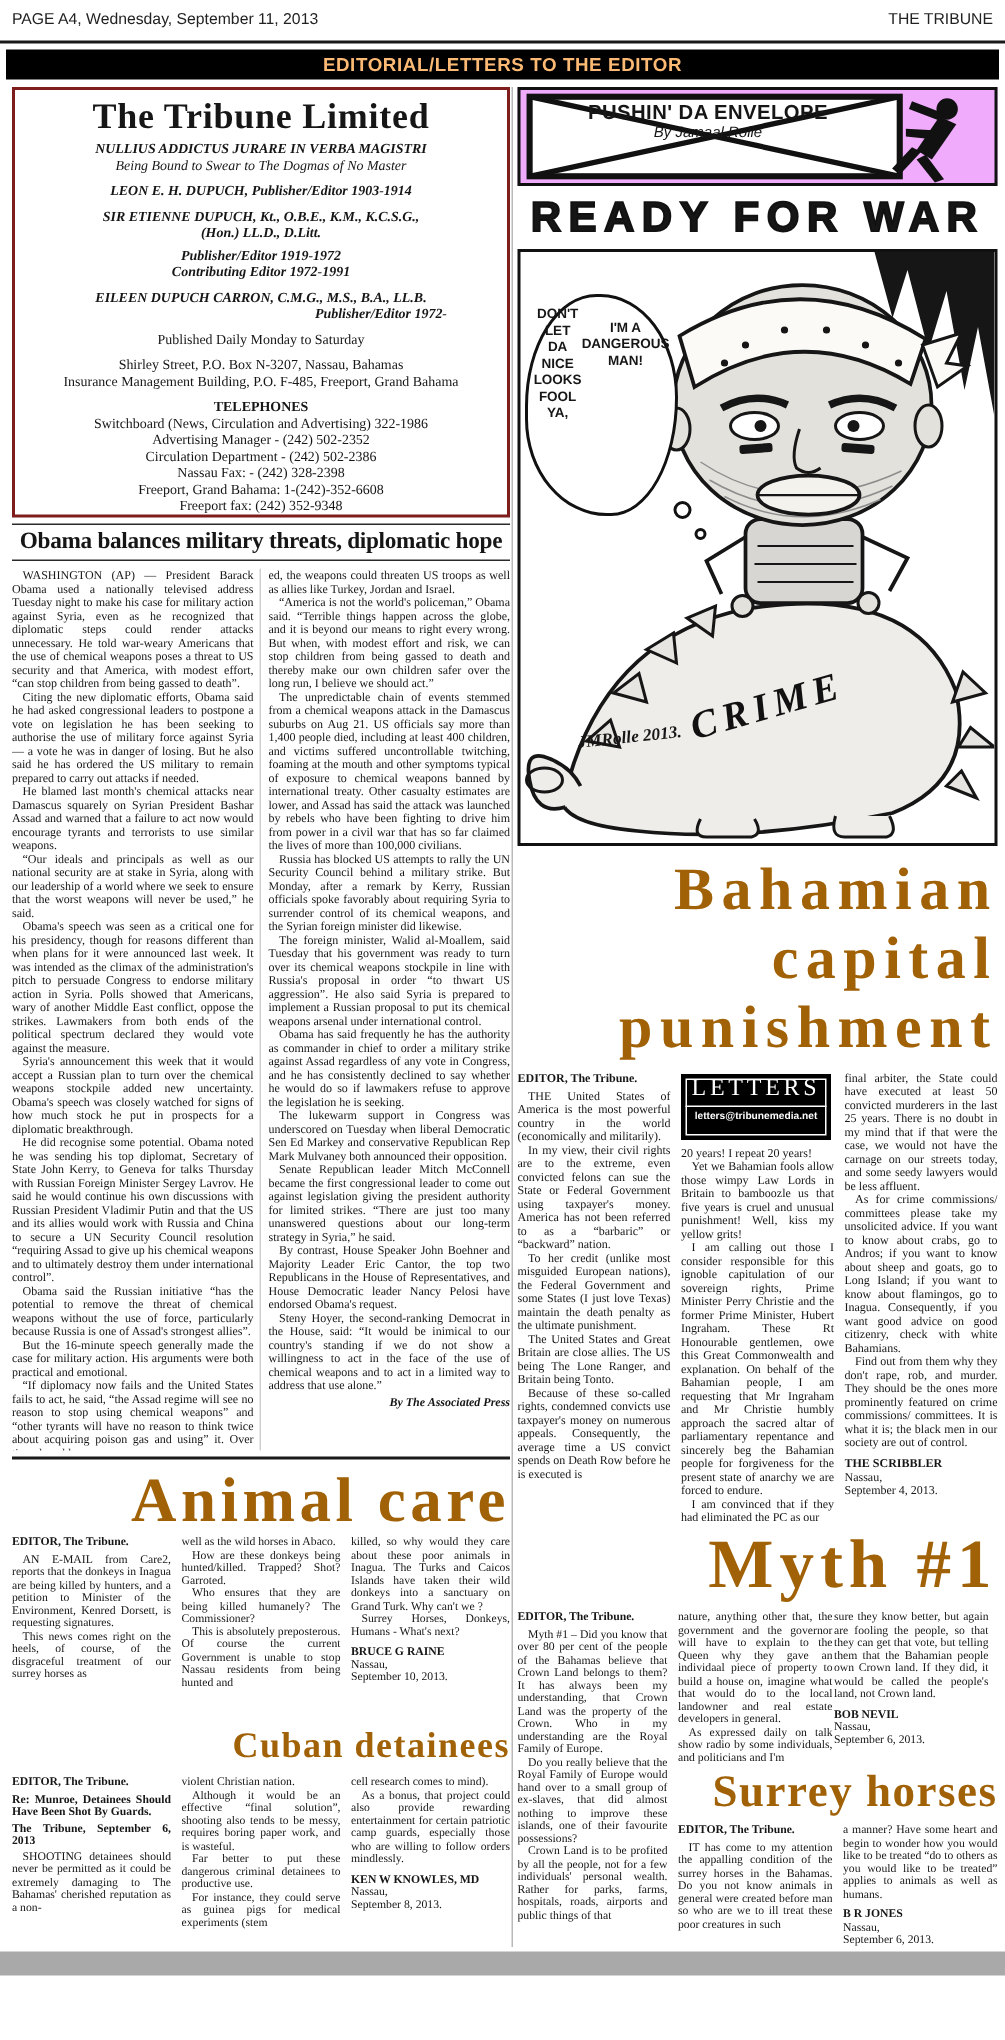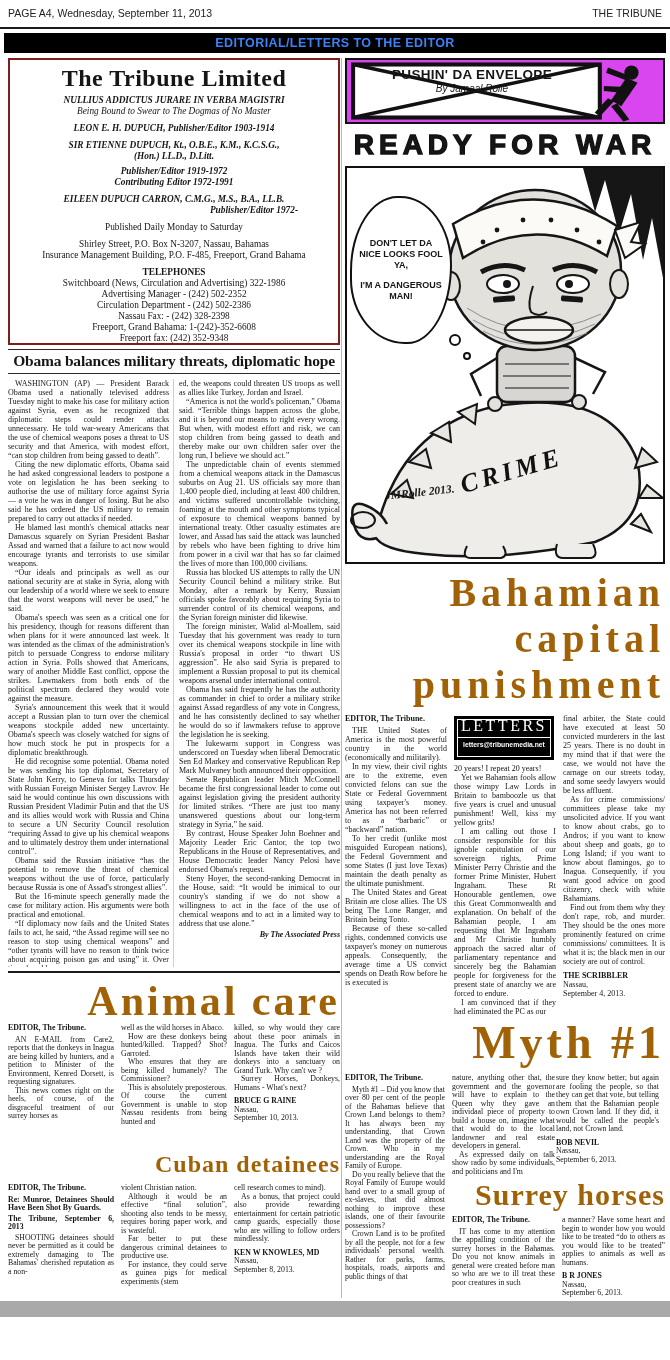--- a/index.html
+++ b/index.html
@@ -4,21 +4,21 @@
 <style>
   *{margin:0;padding:0;box-sizing:border-box}
   html,body{background:#fff}
   body{font-family:"Liberation Serif",serif;color:#161616}
   .page{position:relative;width:670px;height:1360px;background:#fff;overflow:hidden}
 
   
   .hdr{position:absolute;top:7px;left:8px;right:8px;display:flex;justify-content:space-between;
        font-family:"Liberation Sans",sans-serif;font-size:10.5px;color:#222}
   .hdr-rule{position:absolute;top:27px;left:0;width:670px;border-top:2px solid #1a1a1a}
-  .banner{position:absolute;top:33px;left:4px;width:662px;height:20px;background:#000;color:#3b82f6;
+  .banner{position:absolute;top:33px;left:4px;width:662px;height:20px;background:#000;color:#fdba74;
           font-family:"Liberation Sans",sans-serif;font-weight:bold;font-size:12.5px;letter-spacing:.4px;
           display:flex;align-items:center;justify-content:center}
   .vdiv{position:absolute;left:341px;top:58px;width:1px;height:1240px;background:#b9b9b9}
 
   
   .mast{position:absolute;left:8px;top:58px;width:332px;height:287px;border:2px solid #7f1d1d;
         text-align:center;padding-top:5px;overflow:hidden}
   .mast-title{font-size:24px;font-weight:bold;letter-spacing:.5px;margin-bottom:3px}
   .m-bi{font-weight:bold;font-style:italic;font-size:9.3px;line-height:11px}
   .m-i{font-style:italic;font-size:9.3px;line-height:11px}
@@ -33,35 +33,35 @@
   .ob-cols{position:relative;display:flex;gap:10px;margin-top:5px;height:588px;overflow:hidden}
   .ob-divider{position:absolute;left:165px;top:0;bottom:0;width:1px;background:#cfcfcf}
   .col-justify{text-align:justify;font-size:8px;line-height:9px}
   .ob-col{width:161px}
   .para{text-indent:7px}
   .cont > .para:first-child,.cont > p:first-child{text-indent:0}
   .byline{font-weight:bold;font-style:italic;text-align:right;margin-top:2px}
   .ob-rule{border-top:2px solid #1a1a1a;margin-top:4px}
 
   
-  .cart-hdr{position:absolute;left:345px;top:58px;width:320px;height:66px;border:2px solid #111;background:#d946ef}
+  .cart-hdr{position:absolute;left:345px;top:58px;width:320px;height:66px;border:2px solid #111;background:#f0abfc}
   .cart-hdr svg{position:absolute;left:2px;top:0;width:312px;height:62px}
   .env-text{position:absolute;left:0;top:7px;width:250px;text-align:center;
             font-family:"Liberation Sans",sans-serif}
   .env-title{font-weight:bold;font-size:13.5px;letter-spacing:.3px}
   .env-byline{font-style:italic;font-size:10px;margin-top:1px}
   .rfw{position:absolute;left:345px;top:127px;width:320px;text-align:center;
        font-family:"Liberation Sans",sans-serif;font-weight:bold;font-size:28px;line-height:36px;
        letter-spacing:5px;-webkit-text-stroke:1.3px #111}
 
   
   .cart{position:absolute;left:345px;top:166px;width:320px;height:398px;border:2px solid #111;background:#fff;overflow:hidden}
   .cart svg.scene{position:absolute;left:0;top:0;width:316px;height:394px}
   .bubble{position:absolute;left:3px;top:28px;width:102px;height:148px;background:#fff;border:2px solid #111;
-          border-radius:48% 52% 45% 55% / 52% 48% 55% 45%;display:flex;flex-direction:column;justify-content:center;
+          border-radius:48% 52% 45% 55% / 52% 48% 55% 45%;display:flex;flex-direction:row;justify-content:center;
           text-align:center;font-family:"Liberation Sans",sans-serif;font-weight:bold;font-size:9px;line-height:11px;padding:6px 7px;z-index:2}
   .bubble .b2{margin-top:9px}
   .bcirc{position:absolute;background:#fff;border:2px solid #111;border-radius:50%;z-index:2}
   .crime{position:absolute;left:112px;top:288px;transform:rotate(-16deg);font-weight:bold;font-style:italic;
          font-size:26px;letter-spacing:4px;color:#111;z-index:2}
   .cart-sig{position:absolute;left:38px;top:318px;transform:rotate(-6deg);font-style:italic;font-size:11.5px;
             font-weight:bold;z-index:2}
 
   
   .big-head{font-weight:bold;text-align:right;color:#a16207}

